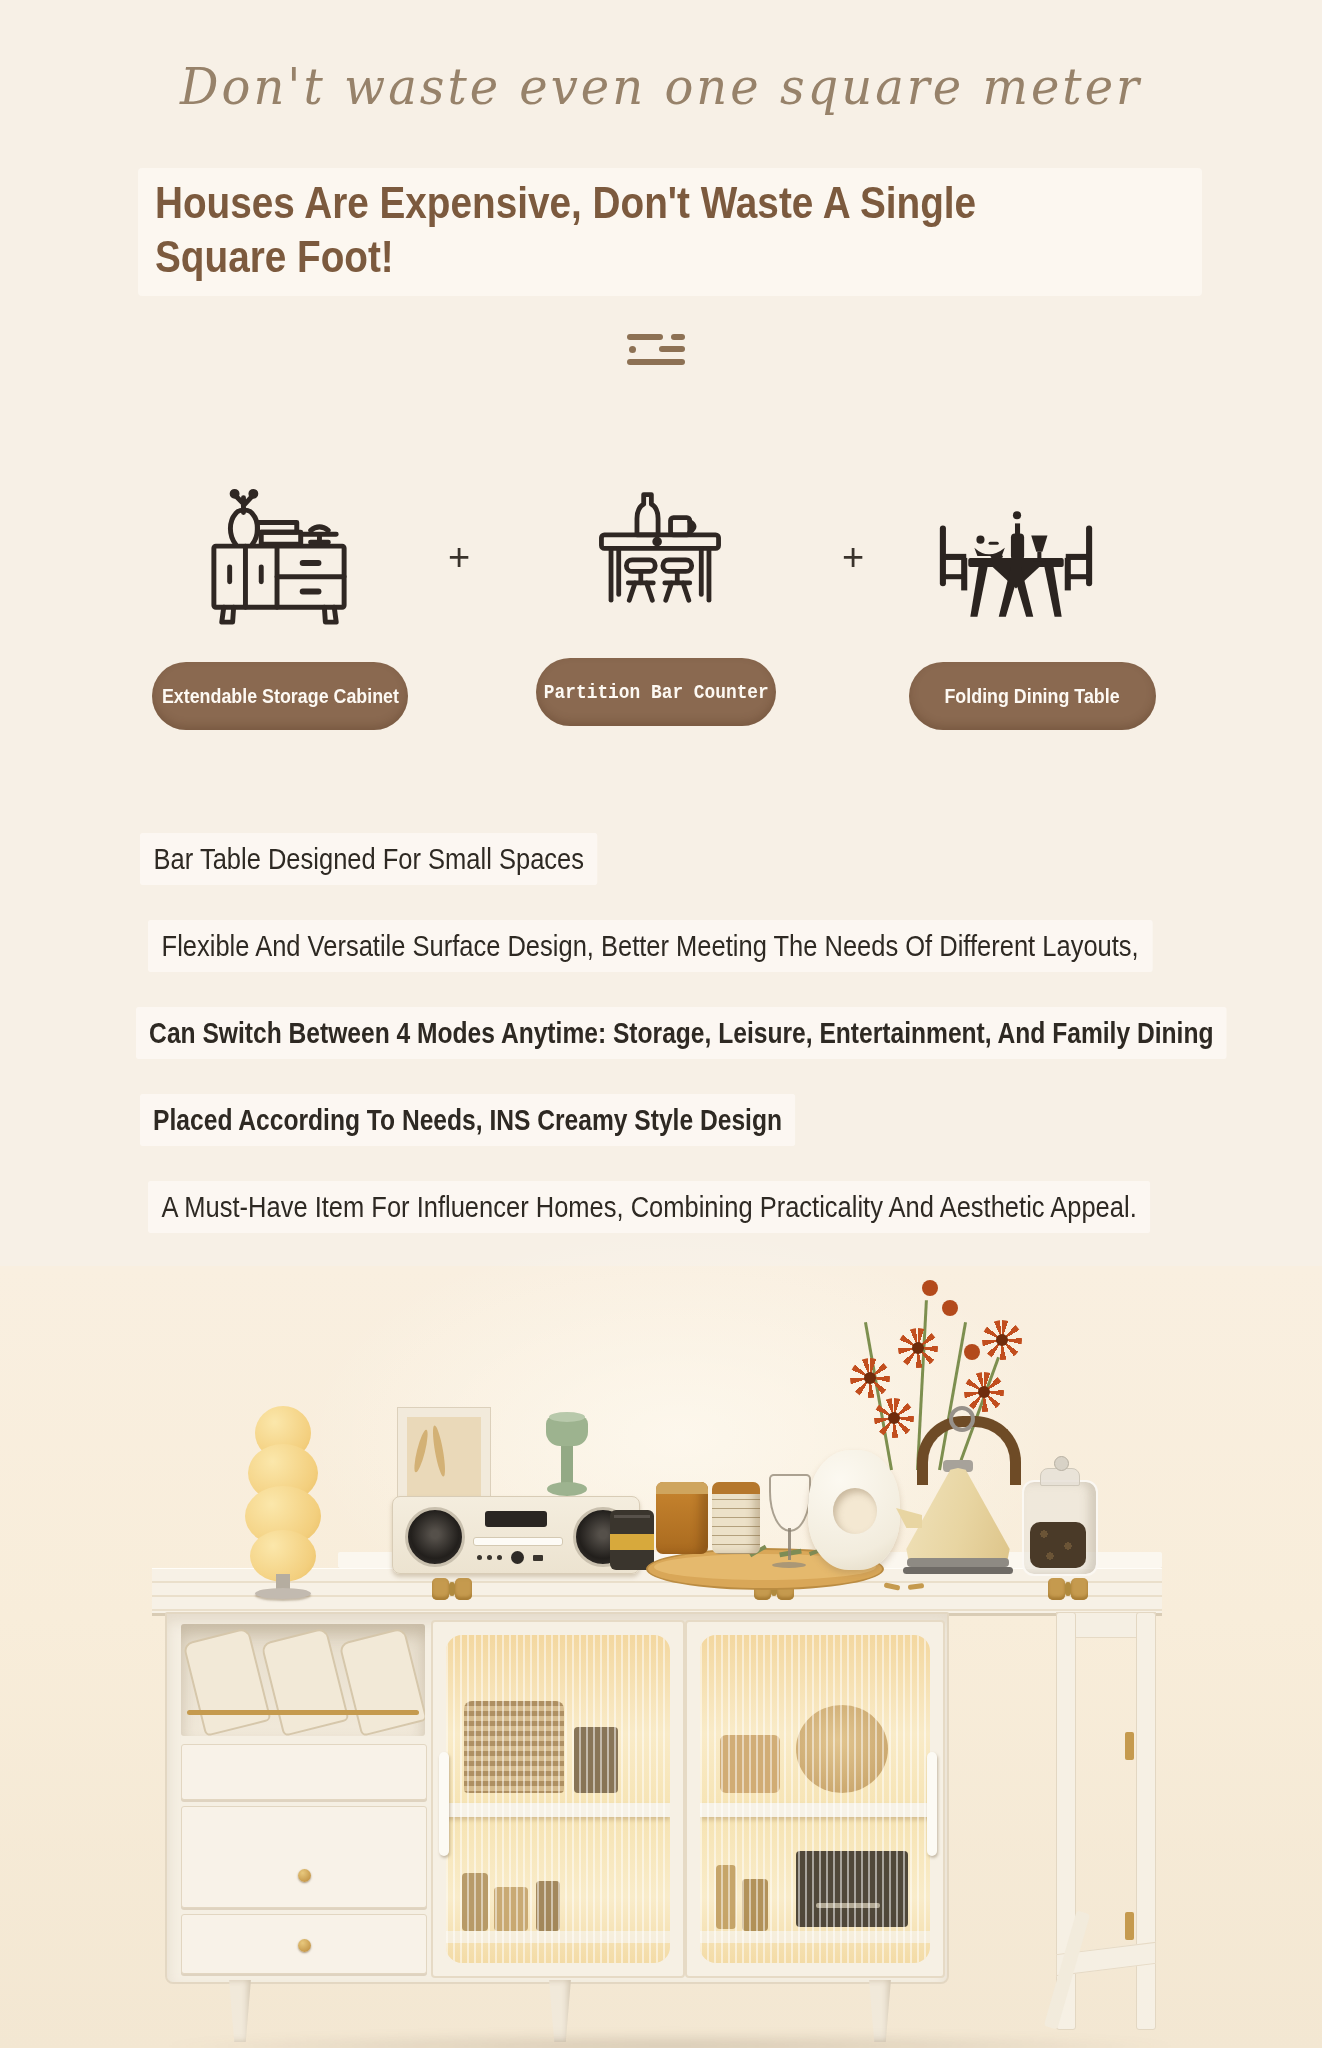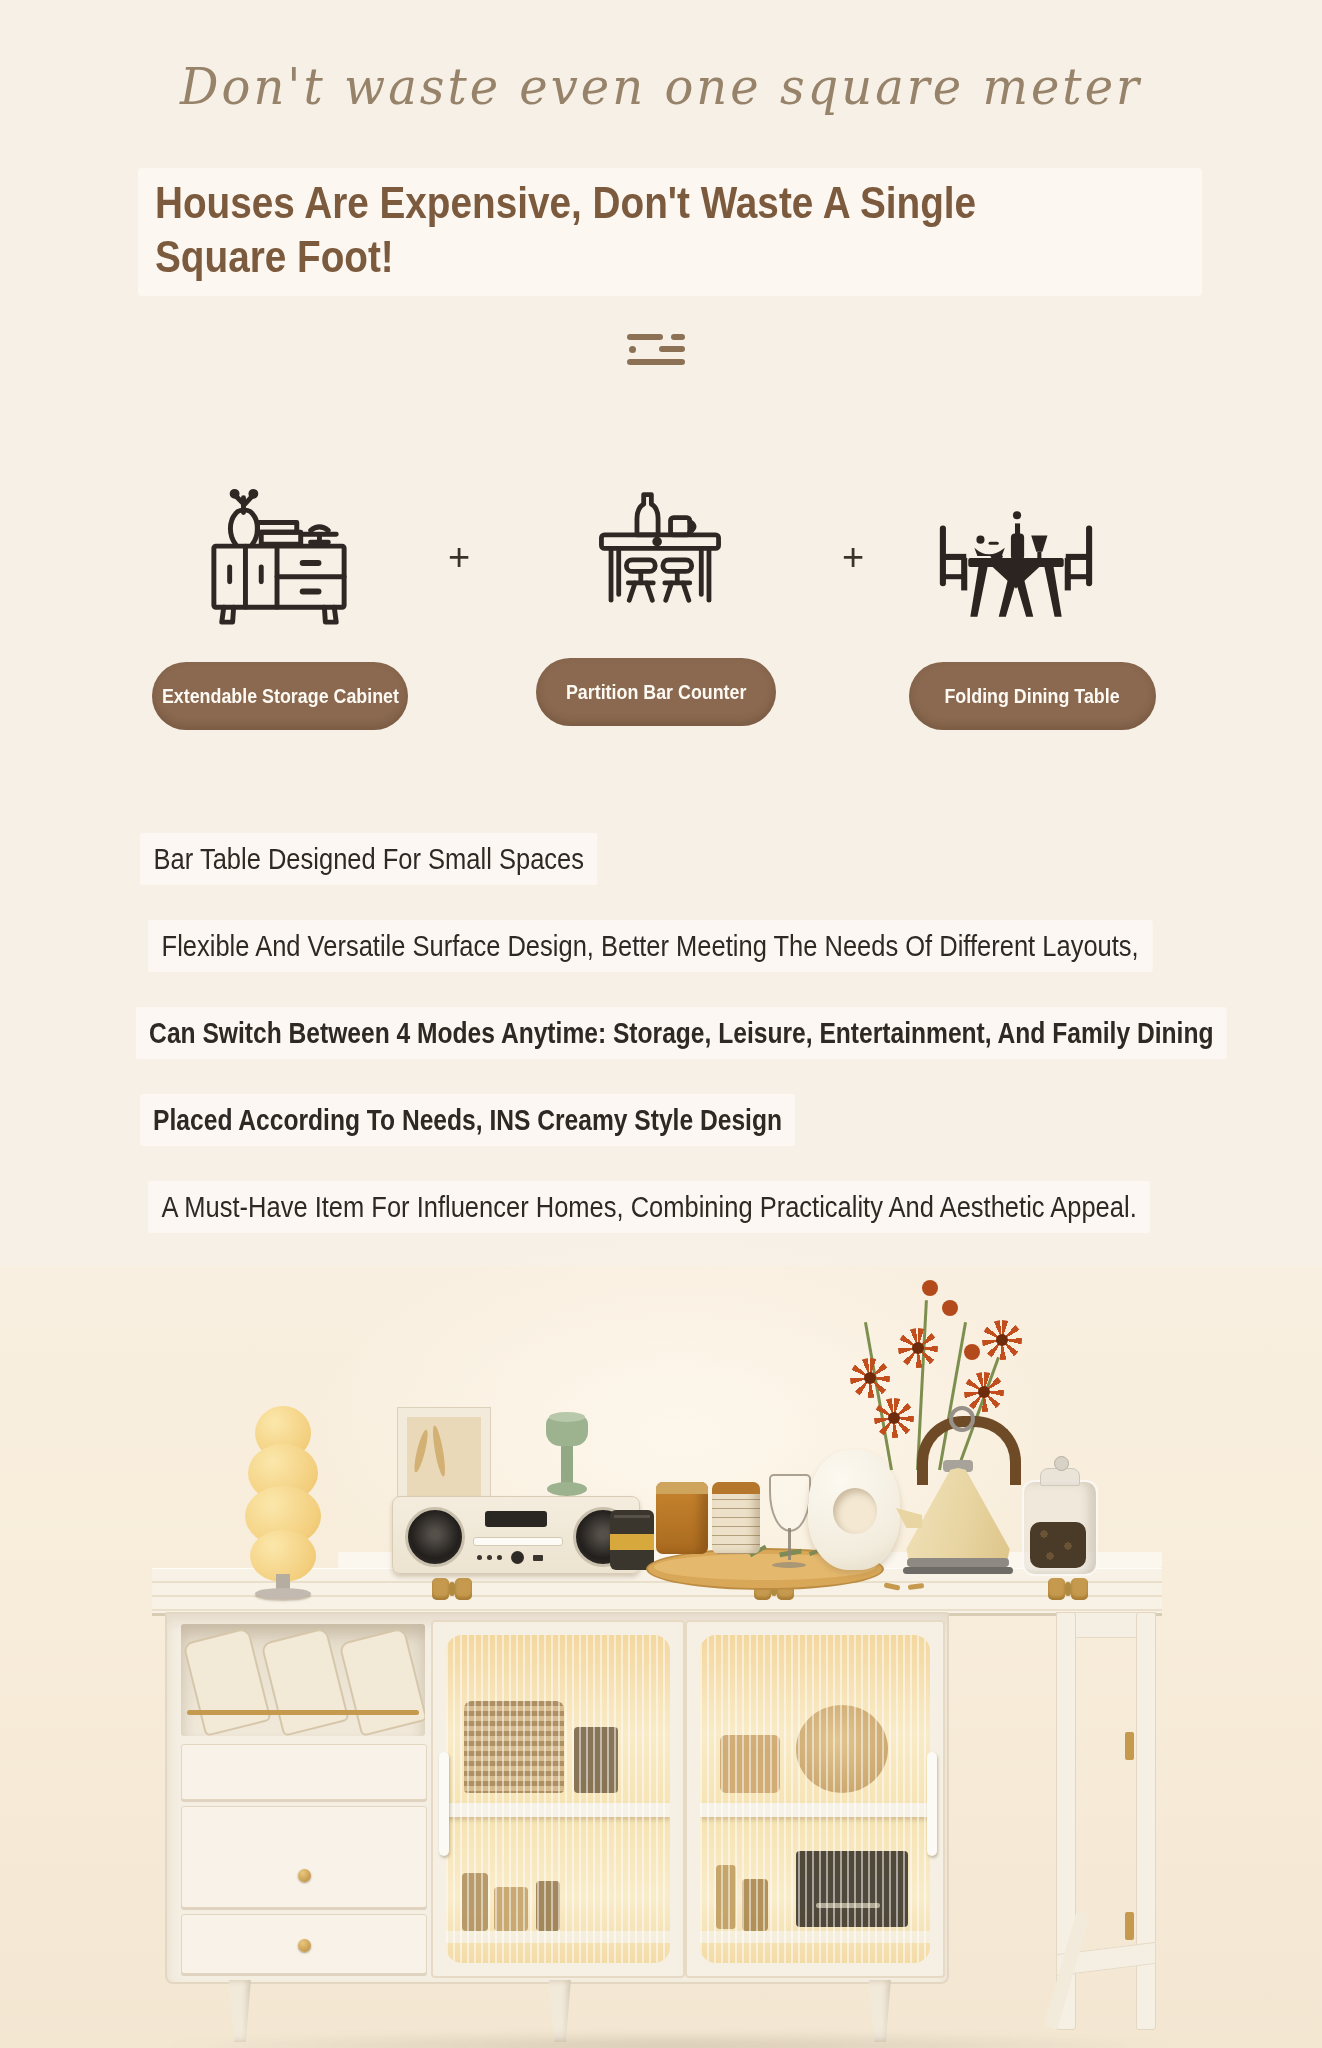--- a/index.html
+++ b/index.html
@@ -278,21 +278,21 @@
     <path d="M44 50 q14 13 30 0 l-3 8 h-24 Z"></path>
     <circle cx="50" cy="42" r="4"></circle>
     <rect x="58" y="44" width="10" height="3" rx="1.5"></rect>
     <rect x="60" y="57" width="12" height="3" rx="1.5"></rect>
   </svg>
 </div>
 
 <div class="abs pill" style="left:152px;top:662px;width:256px;">
   <span>Extendable Storage Cabinet</span>
 </div>
-<div class="abs pill" style="left:536px;top:658px;width:240px;">
+<div class="abs pill" style="left:536px;top:658px;width:240px;font-family:Liberation Mono, monospace;">
   <span>Partition Bar Counter</span>
 </div>
 <div class="abs pill" style="left:909px;top:662px;width:247px;">
   <span>Folding Dining Table</span>
 </div>
 
 <div class="abs dline med" style="left:140px;top:833px;">Bar Table Designed For Small Spaces</div>
 <div class="abs dline med" style="left:148px;top:920px;">Flexible And Versatile Surface Design, Better Meeting The Needs Of Different Layouts,</div>
 <div class="abs dline bold" style="left:136px;top:1007px;">Can Switch Between 4 Modes Anytime: Storage, Leisure, Entertainment, And Family Dining</div>
 <div class="abs dline bold" style="left:140px;top:1094px;">Placed According To Needs, INS Creamy Style Design</div>

